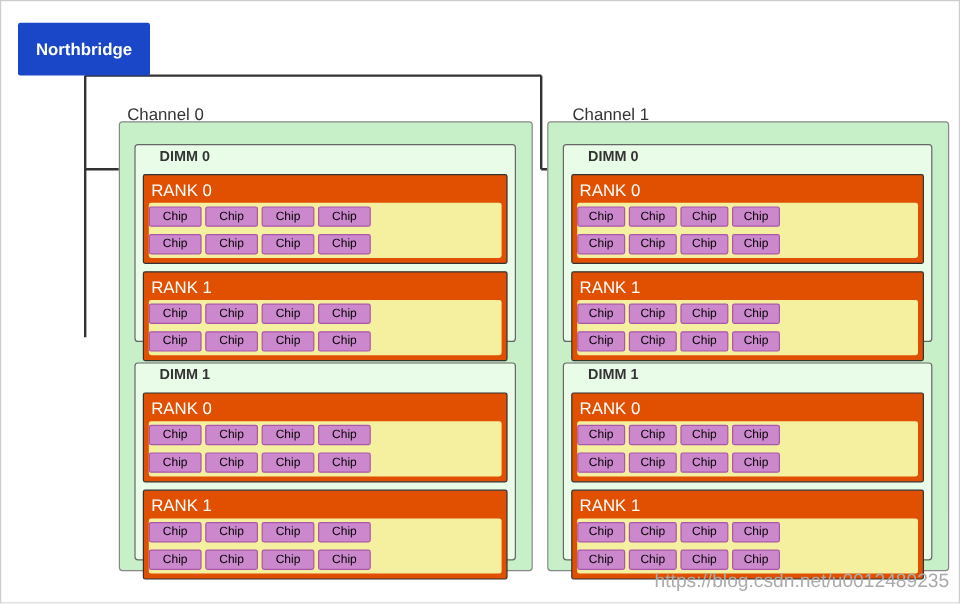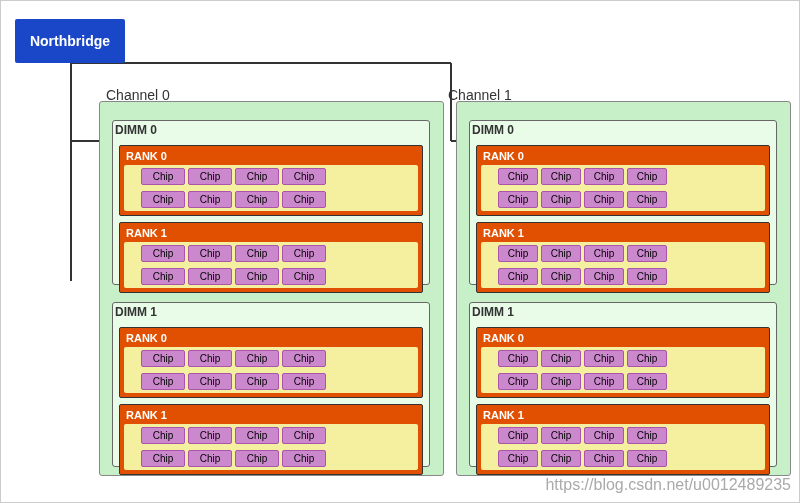--- a/index.html
+++ b/index.html
@@ -83,56 +83,56 @@
       border: 1.5px solid #666;
       border-radius: 3px;
     }
 
     
     .dimm-label {
       font-size: 12px;
       font-weight: bold;
       color: #333;
       margin-bottom: 4px;
-      padding: 2px 2px;
+      padding: 2px 20px;
     }
 
     
     .rank-container {
       background: #e05000;
       border: 1.5px solid #333;
       border-radius: 2px;
       margin: 6px 6px 4px 6px;
       padding: 4px 4px 4px 4px;
     }
 
     .rank-label {
-      font-size: 11px;
-      font-weight: bold;
+      font-size: 14px;
+      font-weight: normal;
       color: #fff;
       margin-bottom: 3px;
       padding-left: 2px;
     }
 
     
     .chip-row {
       display: flex;
       gap: 3px;
       margin-bottom: 3px;
     }
 
     .chip-row:last-child {
       margin-bottom: 0;
     }
 
     
     .chip-area {
       background: #f5f0a0;
       border-radius: 2px;
-      padding: 3px 17px;
+      padding: 3px 0;
       display: flex;
       flex-direction: column;
       gap: 3px;
     }
 
     .chip {
       background: #cc88cc;
       border: 1px solid #aa55aa;
       border-radius: 2px;
       width: 44px;
@@ -207,21 +207,21 @@
     <line x1="450" y1="62" x2="450" y2="140" stroke="#333" stroke-width="2"></line>
     <line x1="450" y1="140" x2="455" y2="140" stroke="#333" stroke-width="2"></line>
   </svg>
 
   <div class="northbridge">
     <span>Northbridge</span>
   </div>
 
   <div class="channel-label" style="top:86px; left:105px;">Channel 0</div>
 
-  <div class="channel-label" style="top:86px; left:447px;">Channel 1</div>
+  <div class="channel-label" style="top:86px; left:476px;">Channel 1</div>
 
   <div class="channel-container channel-0">
 
     <div class="dimm-container ch0-dimm0">
       <div class="dimm-label">DIMM 0</div>
 
       <div class="rank-container">
         <div class="rank-label">RANK 0</div>
         <div class="chip-area">
           <div class="chip-row">

